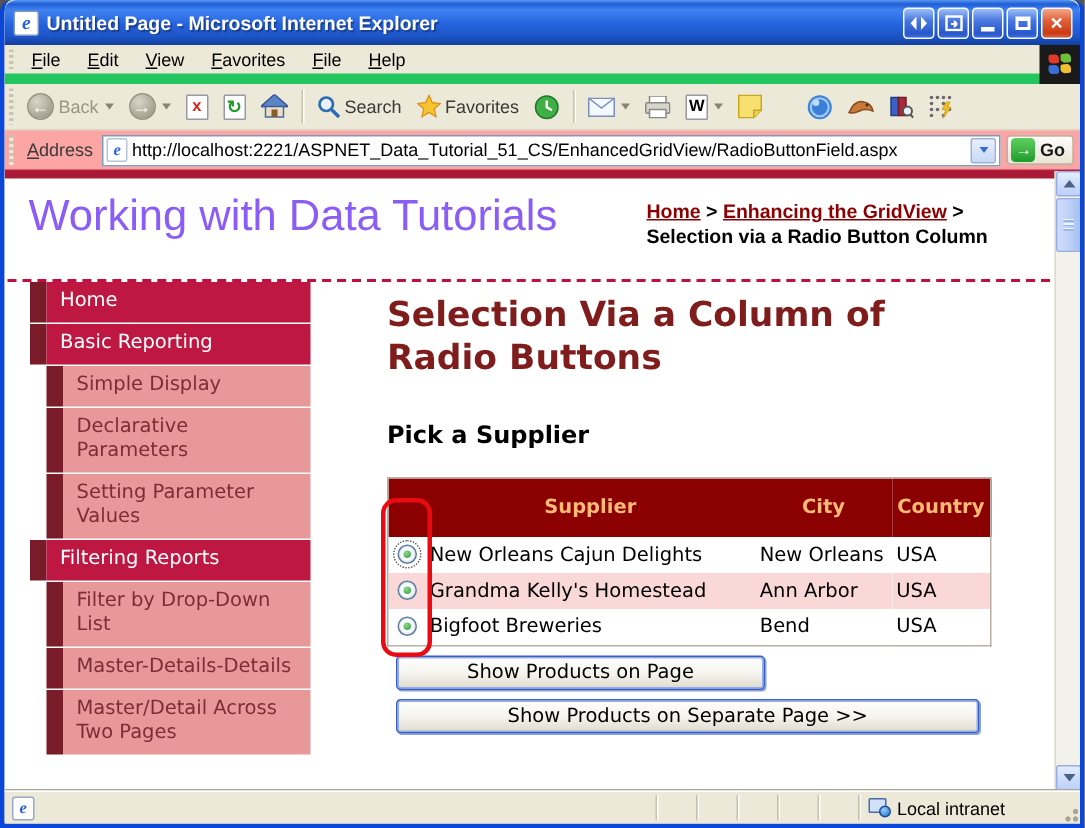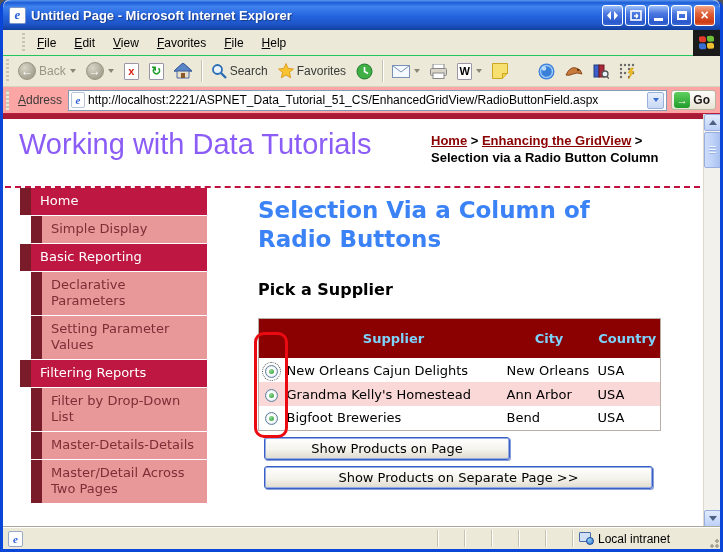--- a/index.html
+++ b/index.html
@@ -27,21 +27,21 @@
   .tb-btn { width:21px; height:21px; border-radius:3px; border:1px solid #fff; margin-left:2px;
     background:linear-gradient(180deg,#9cc0f8,#4a77e0 40%,#2a58cc 85%,#3a6ad8);
     display:flex; align-items:center; justify-content:center; color:#fff; font-weight:bold; }
   .tb-btn.close { background:linear-gradient(180deg,#f4a687,#e0613a 40%,#cc3a12 85%,#e06038); font-size:14px; line-height:14px; }
   .tb-btn svg { display:block; }
   .tb-btn .minbar { width:9px; height:3px; background:#fff; margin-top:9px; }
   .tb-btn .maxbox { width:10px; height:9px; border:2px solid #fff; border-top-width:3px; }
 
   
   .menubar { height:26px; display:flex; align-items:center; background:#ece9d8; position:relative;
-    border-bottom:1px solid #22c55e; padding-left:18px; }
+    border-bottom:7px solid #22c55e; padding-left:2px; }
   .grip { width:5px; align-self:stretch; margin:3px 3px 3px 1px;
     background:repeating-linear-gradient(180deg,#c9c5b2 0 2px, #ece9d8 2px 4px); width:3px; }
   .menu-item { padding:4px 9px; font-size:12px; color:#000; }
   .menu-item::first-letter { text-decoration:underline; }
   .menu-logo { position:absolute; right:0; top:0; width:27px; height:26px; background:#1a1a1a;
     display:flex; align-items:center; justify-content:center; }
   .winflag { width:16px; height:14px; display:grid; grid-template-columns:7px 7px; grid-template-rows:6px 6px; gap:1px; transform:skewY(-4deg); }
   .winflag i { border-radius:1px 3px 1px 3px; }
   .winflag i:nth-child(1){background:#e23a2a;} .winflag i:nth-child(2){background:#6fbf3a;}
   .winflag i:nth-child(3){background:#3a6fd8;} .winflag i:nth-child(4){background:#f0c030;}
@@ -106,26 +106,26 @@
   .sidebar { position:absolute; left:17px; top:74px; width:187px; }
   .nav-item { display:flex; margin-bottom:1px; cursor:pointer; }
   .nav-tab { width:11px; flex:none; background:#7a1b29; }
   .nav-label { flex:1; padding:5px 8px 6px 9px; font-family:"DejaVu Sans", sans-serif; font-size:13px; line-height:16px; }
   .nav-item.lvl1 .nav-label { background:#be1741; color:#fff; }
   .nav-item.lvl2 { margin-left:11px; }
   .nav-item.lvl2 .nav-label { background:#e89899; color:#7d2e35; }
 
   
   .main { position:absolute; left:255px; top:78px; width:430px; font-family:"DejaVu Sans", sans-serif; }
-  .main-title { font-size:23px; line-height:29px; font-weight:bold; color:#3b82f6; width:380px; margin-top:4px; }
+  .main-title { font-size:23px; line-height:29px; font-weight:bold; color:#7f1d1d; width:380px; margin-top:4px; }
   .main-subtitle { font-size:16px; font-weight:bold; color:#000; margin-top:26px; }
   .table-wrap { position:relative; margin-top:19px; }
   table.grid { border-collapse:collapse; table-layout:fixed; width:402px; border:1px solid #b8b0a8; }
   table.grid col.c0{width:25px;} table.grid col.c1{width:220px;} table.grid col.c2{width:91px;} table.grid col.c3{width:66px;}
-  table.grid th { background:#8b0000; color:#7dd3fc; font-size:13px; font-weight:bold; height:23px; text-align:center; padding:12px 2px; }
+  table.grid th { background:#8b0000; color:#fdba74; font-size:13px; font-weight:bold; height:23px; text-align:center; padding:12px 2px; }
   table.grid td { font-size:13px; color:#000; height:24px; padding:0 2px 0 3px; white-space:nowrap; overflow:hidden; }
   table.grid tr.alt td { background:#fbd8d8; }
   td.radio-cell { text-align:center; }
   .radio { display:inline-block; width:13px; height:13px; border-radius:50%;
     background:radial-gradient(circle at 40% 35%, #ffffff 55%, #dfe8f0);
     border:1px solid #5f7f9e; box-shadow:inset 0 0 2px #b8ccd8; position:relative; vertical-align:middle; cursor:pointer; }
   .radio::after { content:""; position:absolute; left:3px; top:3px; width:5px; height:5px; border-radius:50%;
     background:radial-gradient(circle at 35% 30%, #8fd88f, #2e9c3a); }
   .radio.focused { outline:1px dotted #555; outline-offset:2px; }
   .annotation { position:absolute; left:-4px; top:14px; width:34px; height:106px;
@@ -358,27 +358,27 @@
       <a>Home</a><span> &gt; </span><a>Enhancing the GridView</a><span> &gt; </span><span>Selection via a Radio Button Column</span>
     </div>
 
     <div class="dashed-rule"></div>
 
     <div class="sidebar">
       <div class="nav-item lvl1">
           <div class="nav-tab"></div>
           <div class="nav-label">Home</div>
         </div>
+      <div class="nav-item lvl1">
+          <div class="nav-tab"></div>
+          <div class="nav-label">Basic Reporting</div>
+        </div>
       <div class="nav-item lvl2">
           <div class="nav-tab"></div>
           <div class="nav-label">Simple Display</div>
-        </div>
-      <div class="nav-item lvl1">
-          <div class="nav-tab"></div>
-          <div class="nav-label">Basic Reporting</div>
         </div>
       <div class="nav-item lvl2">
           <div class="nav-tab"></div>
           <div class="nav-label">Declarative Parameters</div>
         </div>
       <div class="nav-item lvl2">
           <div class="nav-tab"></div>
           <div class="nav-label">Setting Parameter Values</div>
         </div>
       <div class="nav-item lvl1">

